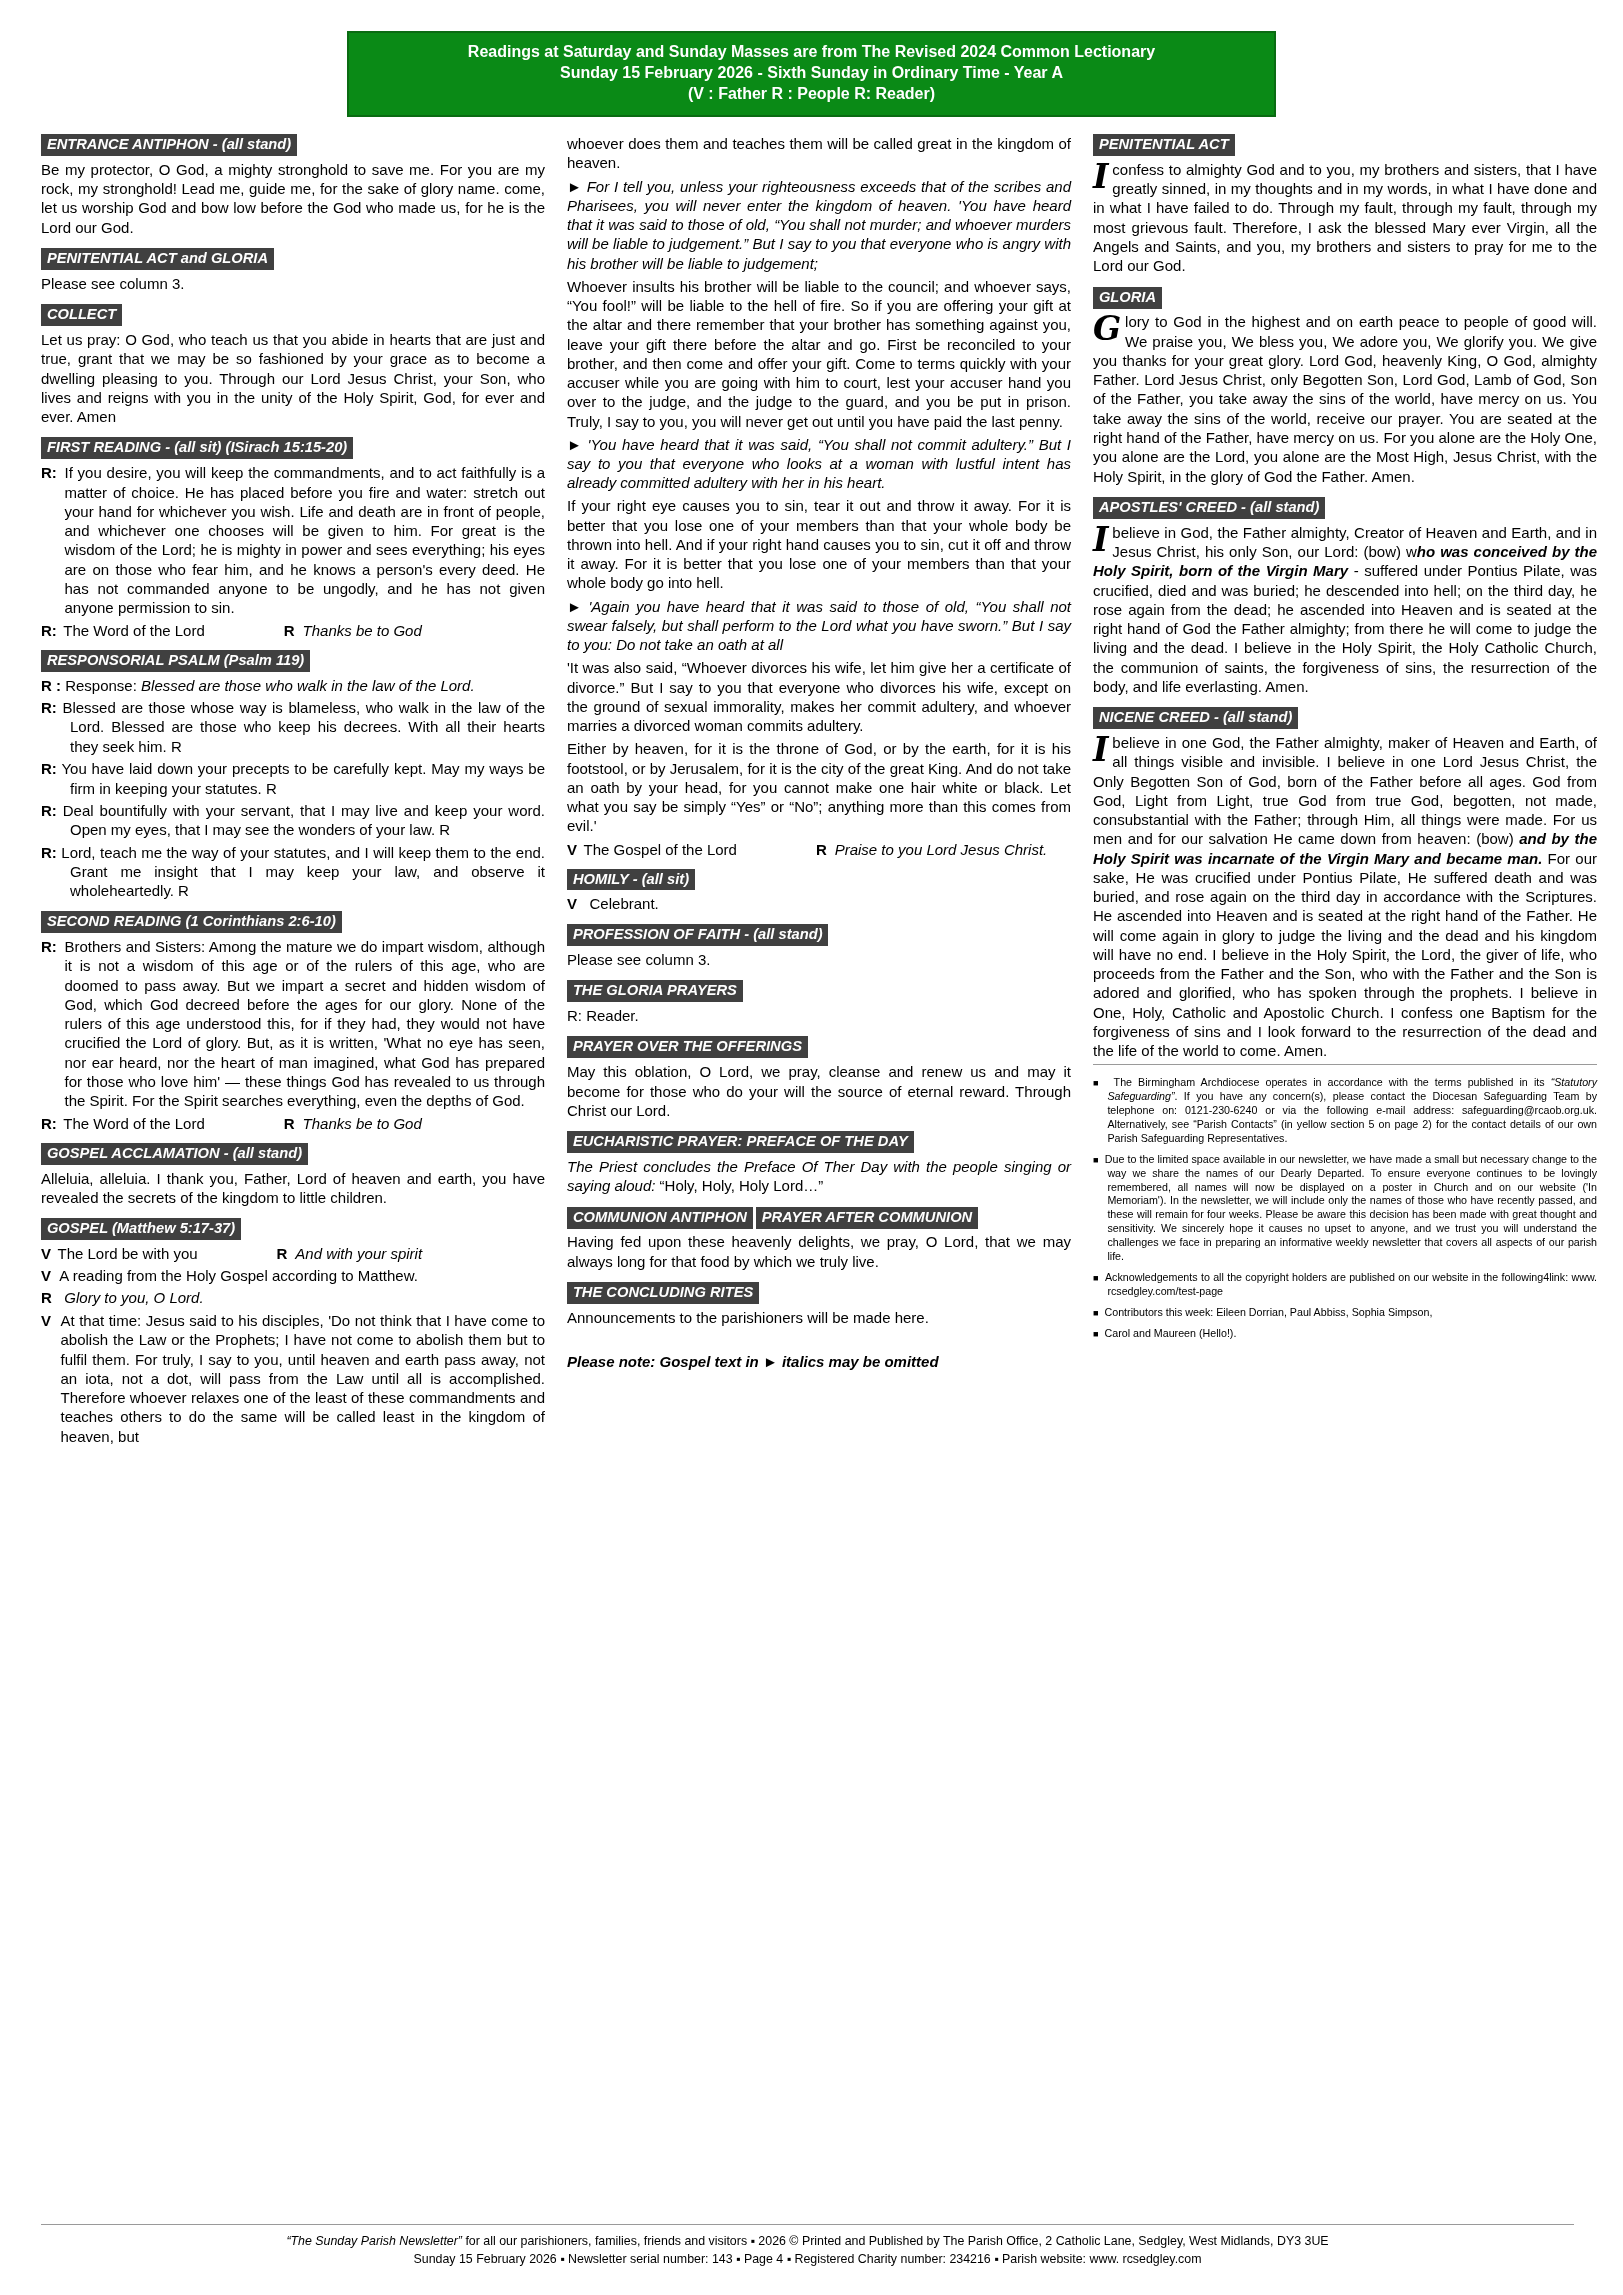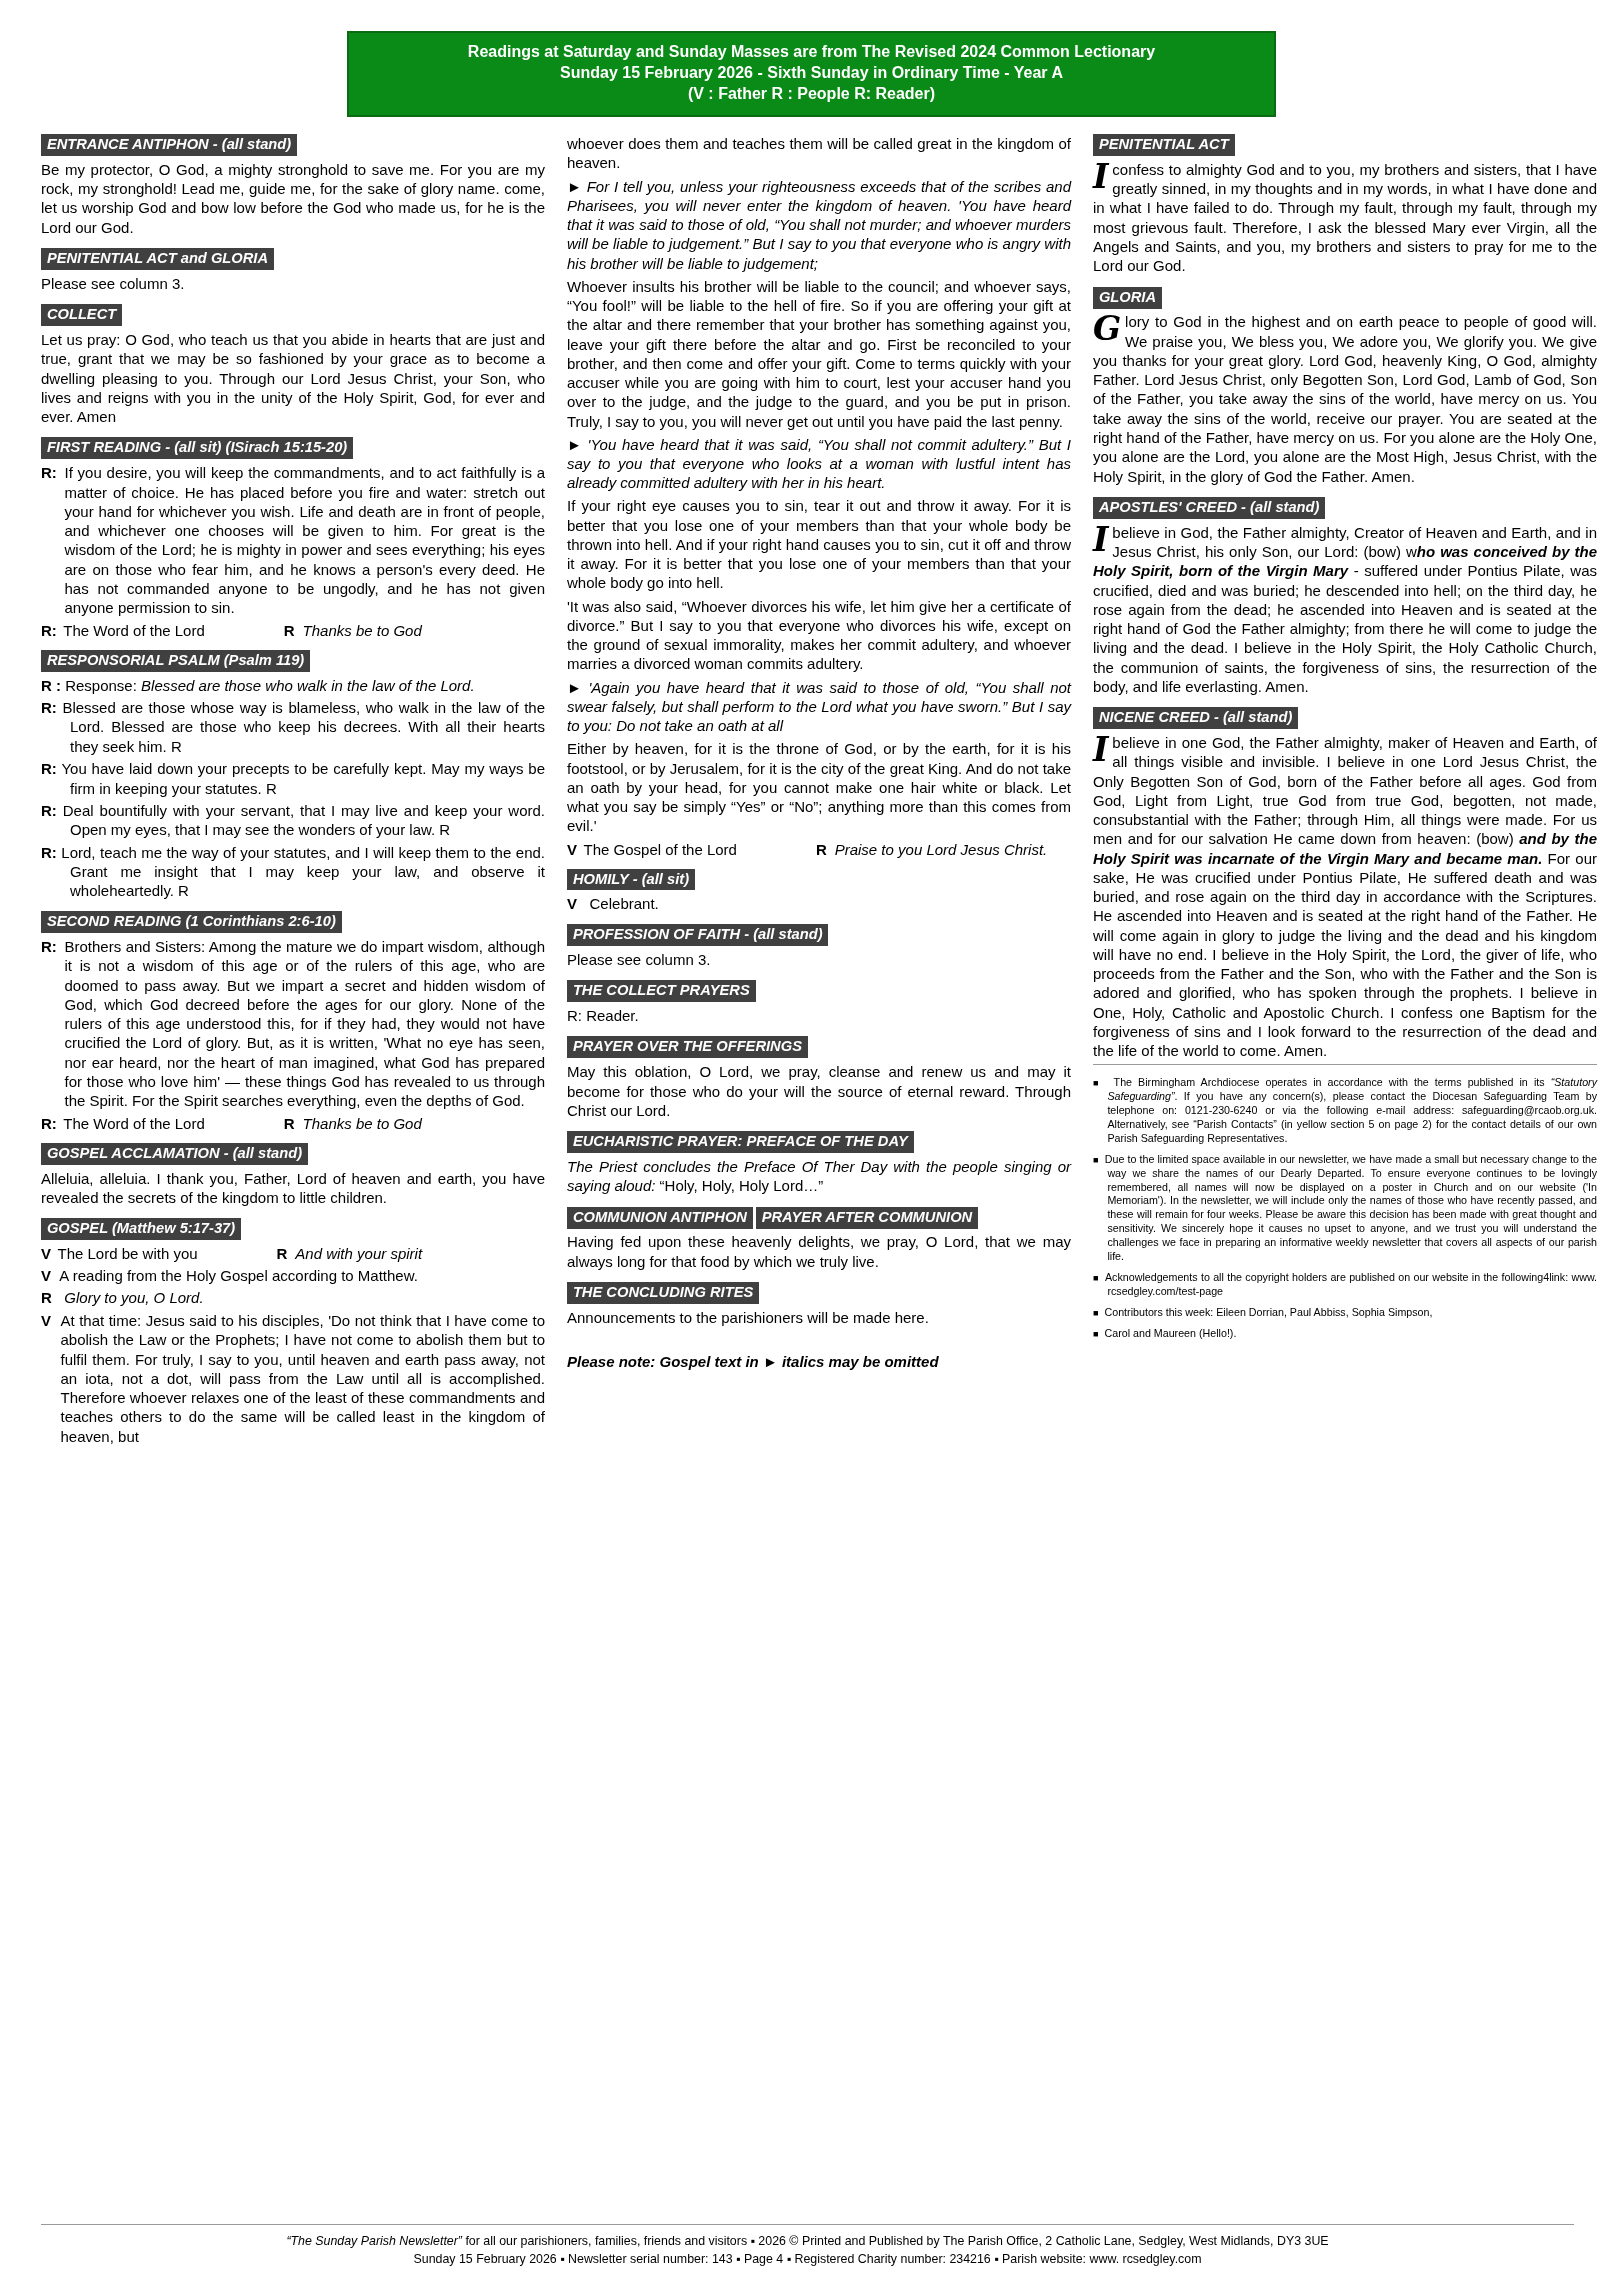--- a/index.html
+++ b/index.html
@@ -253,40 +253,40 @@
 
     </div>
 
     <div class="col">
 
       <p>whoever does them and teaches them will be called great in the kingdom of heaven.</p>
       <p><span class="arrow">►</span> <span class="ital">For I tell you, unless your righteousness exceeds that of the scribes and Pharisees, you will never enter the kingdom of heaven. 'You have heard that it was said to those of old, “You shall not murder; and whoever murders will be liable to judgement.” But I say to you that everyone who is angry with his brother will be liable to judgement;</span></p>
       <p>Whoever insults his brother will be liable to the council; and whoever says, “You fool!” will be liable to the hell of fire. So if you are offering your gift at the altar and there remember that your brother has something against you, leave your gift there before the altar and go. First be reconciled to your brother, and then come and offer your gift. Come to terms quickly with your accuser while you are going with him to court, lest your accuser hand you over to the judge, and the judge to the guard, and you be put in prison. Truly, I say to you, you will never get out until you have paid the last penny.</p>
       <p><span class="arrow">►</span> <span class="ital">'You have heard that it was said, “You shall not commit adultery.” But I say to you that everyone who looks at a woman with lustful intent has already committed adultery with her in his heart.</span></p>
       <p>If your right eye causes you to sin, tear it out and throw it away. For it is better that you lose one of your members than that your whole body be thrown into hell. And if your right hand causes you to sin, cut it off and throw it away. For it is better that you lose one of your members than that your whole body go into hell.</p>
+      <p><span class="arrow">►</span> <span class="ital">'Again you have heard that it was said to those of old, “You shall not swear falsely, but shall perform to the Lord what you have sworn.” But I say to you: Do not take an oath at all</span></p>
       <p> 'It was also said, “Whoever divorces his wife, let him give her a certificate of divorce.” But I say to you that everyone who divorces his wife, except on the ground of sexual immorality, makes her commit adultery, and whoever marries a divorced woman commits adultery.</p>
-      <p><span class="arrow">►</span> <span class="ital">'Again you have heard that it was said to those of old, “You shall not swear falsely, but shall perform to the Lord what you have sworn.” But I say to you: Do not take an oath at all</span></p>
       <p>Either by heaven, for it is the throne of God, or by the earth, for it is his footstool, or by Jerusalem, for it is the city of the great King. And do not take an oath by your head, for you cannot make one hair white or black. Let what you say be simply “Yes” or “No”; anything more than this comes from evil.'</p>
       <div class="wol">
         <span class="a">V</span>
         <span class="b">The Gospel of the Lord</span>
         <span class="c">R</span>
         <span class="d">Praise to you Lord Jesus Christ.</span>
       </div>
 
       <div class="tag">HOMILY - (all sit)</div>
       <div class="vline">
         <span class="v">V</span>
         &nbsp;&nbsp;<span>Celebrant.</span>
       </div>
 
       <div class="tag">PROFESSION OF FAITH - (all stand)</div>
       <p>Please see column 3.</p>
 
-      <div class="tag">THE COLLECT PRAYERS</div>
+      <div class="tag">THE GLORIA PRAYERS</div>
       <p>R: Reader.</p>
 
       <div class="tag">PRAYER OVER THE OFFERINGS</div>
       <p>May this oblation, O Lord, we pray, cleanse and renew us and may it become for those who do your will the source of eternal reward. Through Christ our Lord.</p>
 
       <div class="tag">EUCHARISTIC PRAYER:   PREFACE OF THE DAY</div>
       <p><span class="ital">The Priest concludes the Preface Of Ther Day with the people singing or saying aloud:</span><span> “Holy, Holy, Holy Lord…”</span></p>
 
       <div class="tag">COMMUNION ANTIPHON</div>
 

